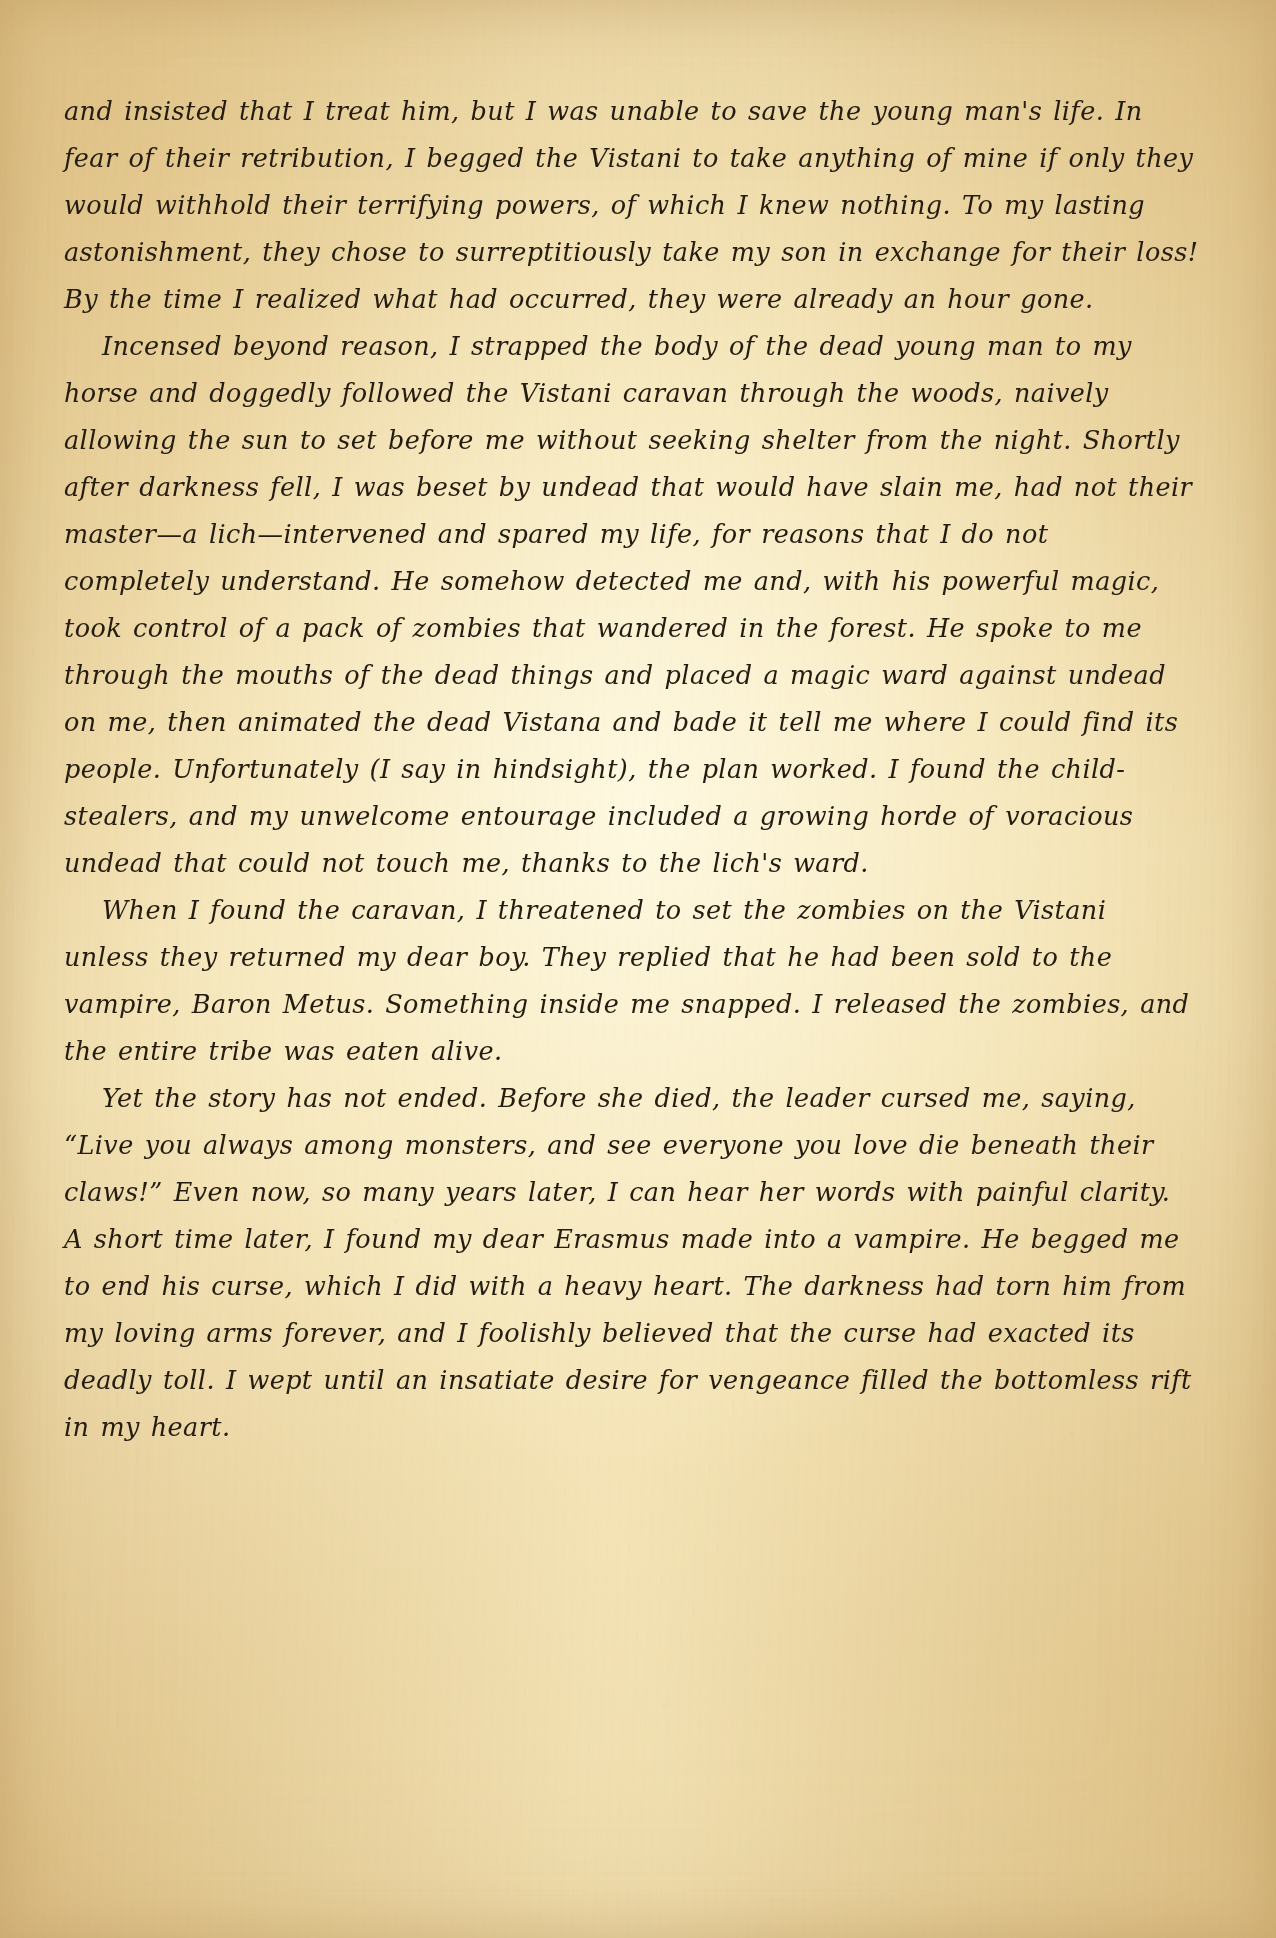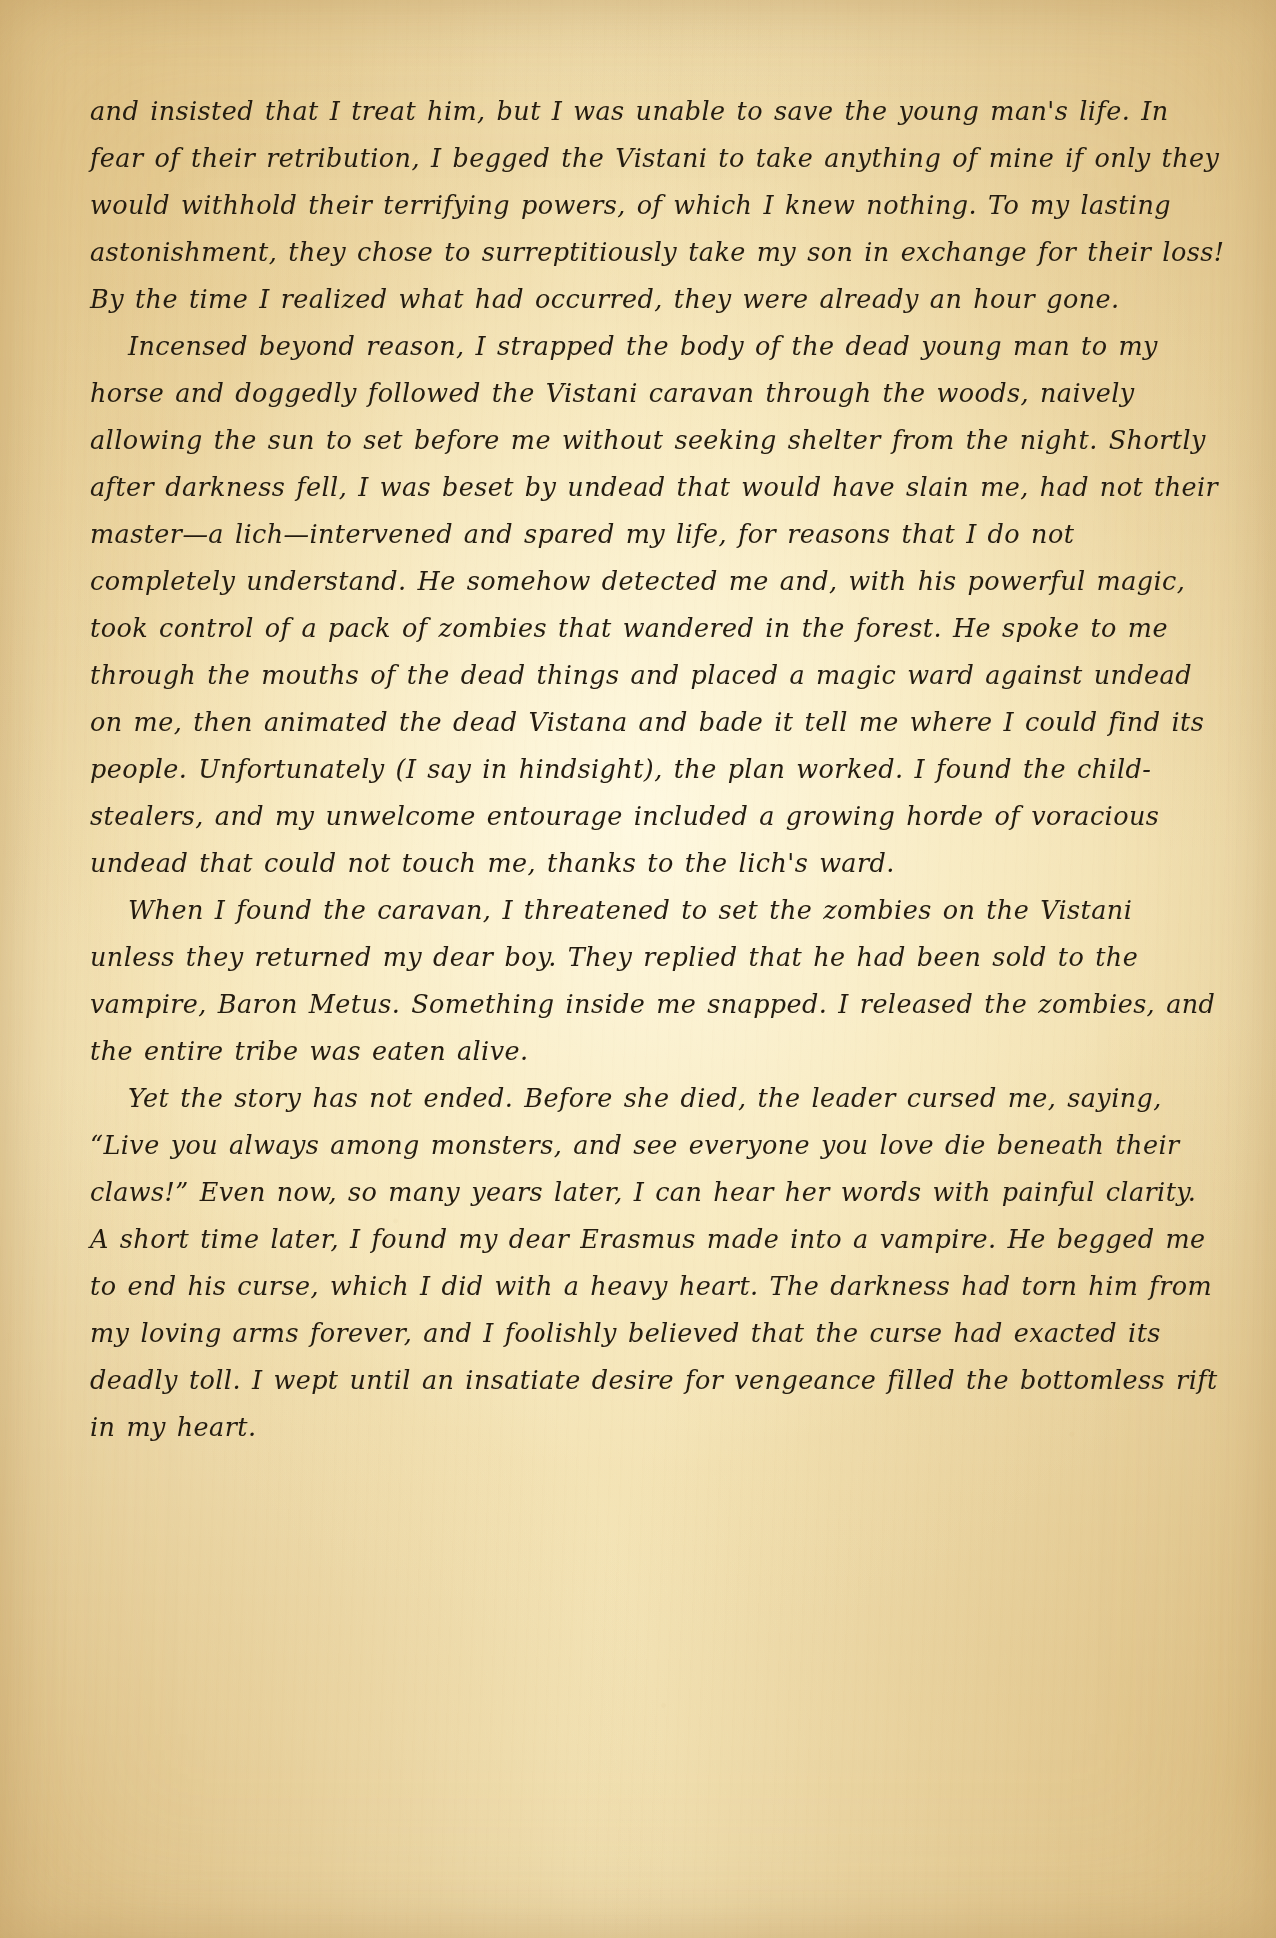--- a/index.html
+++ b/index.html
@@ -49,21 +49,21 @@
     position: absolute;
     inset: 0;
     pointer-events: none;
     box-shadow:
       inset 0 0 60px rgba(174,136,74,0.40),
       inset 0 0 170px rgba(186,148,86,0.26);
   }
 
   .text-body {
     position: absolute;
-    left: 90px;
+    left: 64px;
     top: 88px;
     width: 1136px;
     font-family: "DejaVu Serif", serif;
     font-style: italic;
     font-size: 25.5px;
     line-height: 47px;
     color: #241c10;
     letter-spacing: 0.4px;
     word-spacing: 2.5px;
     text-align: left;

